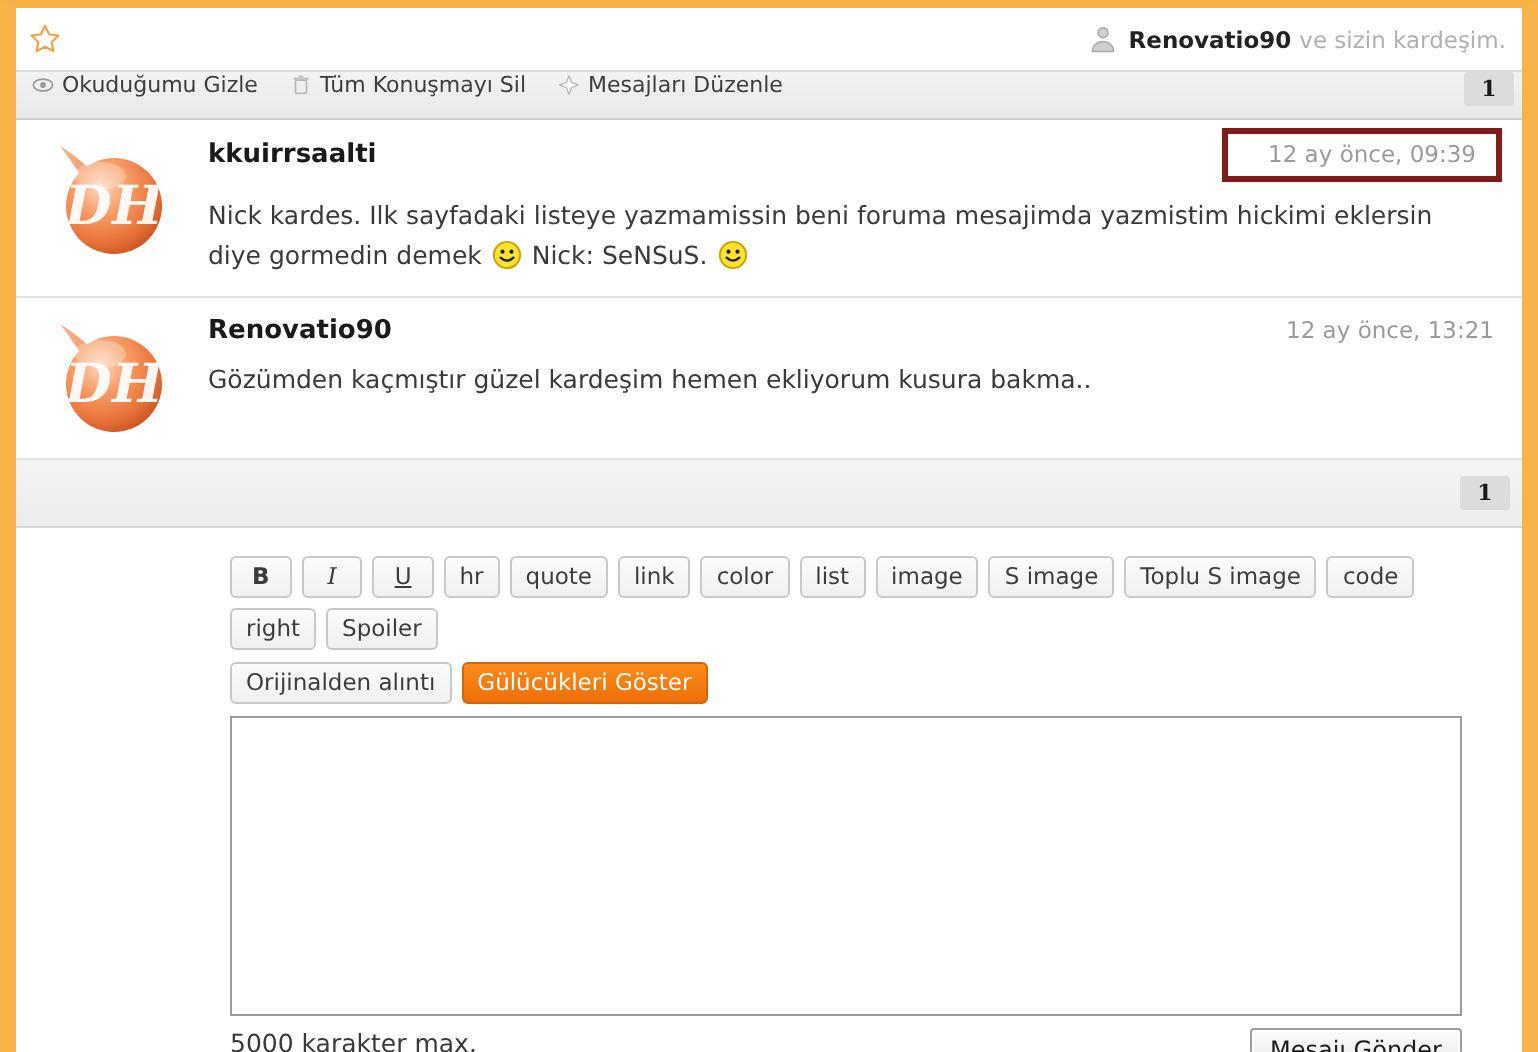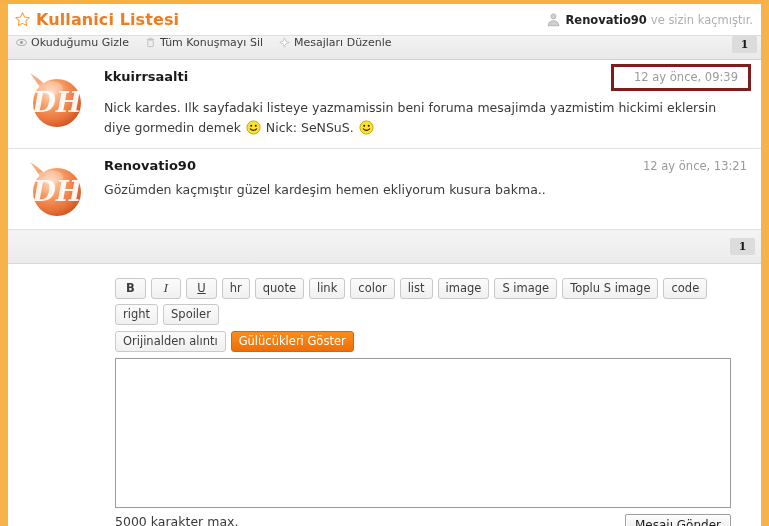--- a/index.html
+++ b/index.html
@@ -281,29 +281,28 @@
 </head>
 <body>
 
 <div class="page">
   <div class="page-inner">
 
     <div class="titlebar">
       <svg class="star-icon" viewBox="0 0 24 24">
         <path d="M12 2.6l2.9 6.0 6.6.9-4.8 4.6 1.2 6.5-5.9-3.1-5.9 3.1 1.2-6.5-4.8-4.6 6.6-.9z" fill="#ffffff" stroke="#f4a04a" stroke-width="1.5" stroke-linejoin="round"></path>
       </svg>
-      <span class="page-title">Kullanici Listesi</span>
       <span class="titlebar-spacer"></span>
       <div class="presence">
         <svg class="person-icon" viewBox="0 0 24 24">
           <circle cx="12" cy="7" r="4" fill="#cfcfcf" stroke="#a8a8a8" stroke-width="1.2"></circle>
           <path d="M3.5 22c0-4.9 3.8-8 8.5-8s8.5 3.1 8.5 8z" fill="#cfcfcf" stroke="#a8a8a8" stroke-width="1.2"></path>
         </svg>
         <span class="presence-user">Renovatio90</span>
-        <span>ve sizin kaçmıştır.</span>
+        <span>ve sizin kardeşim.</span>
       </div>
     </div>
 
     <div class="actionbar">
 
       <div class="action">
         <svg class="ai" viewBox="0 0 16 16">
           <ellipse cx="8" cy="8" rx="7" ry="4.3" fill="none" stroke="#9a9a9a" stroke-width="1.2"></ellipse>
           <circle cx="8" cy="8" r="2.1" fill="#9a9a9a"></circle>
         </svg>

